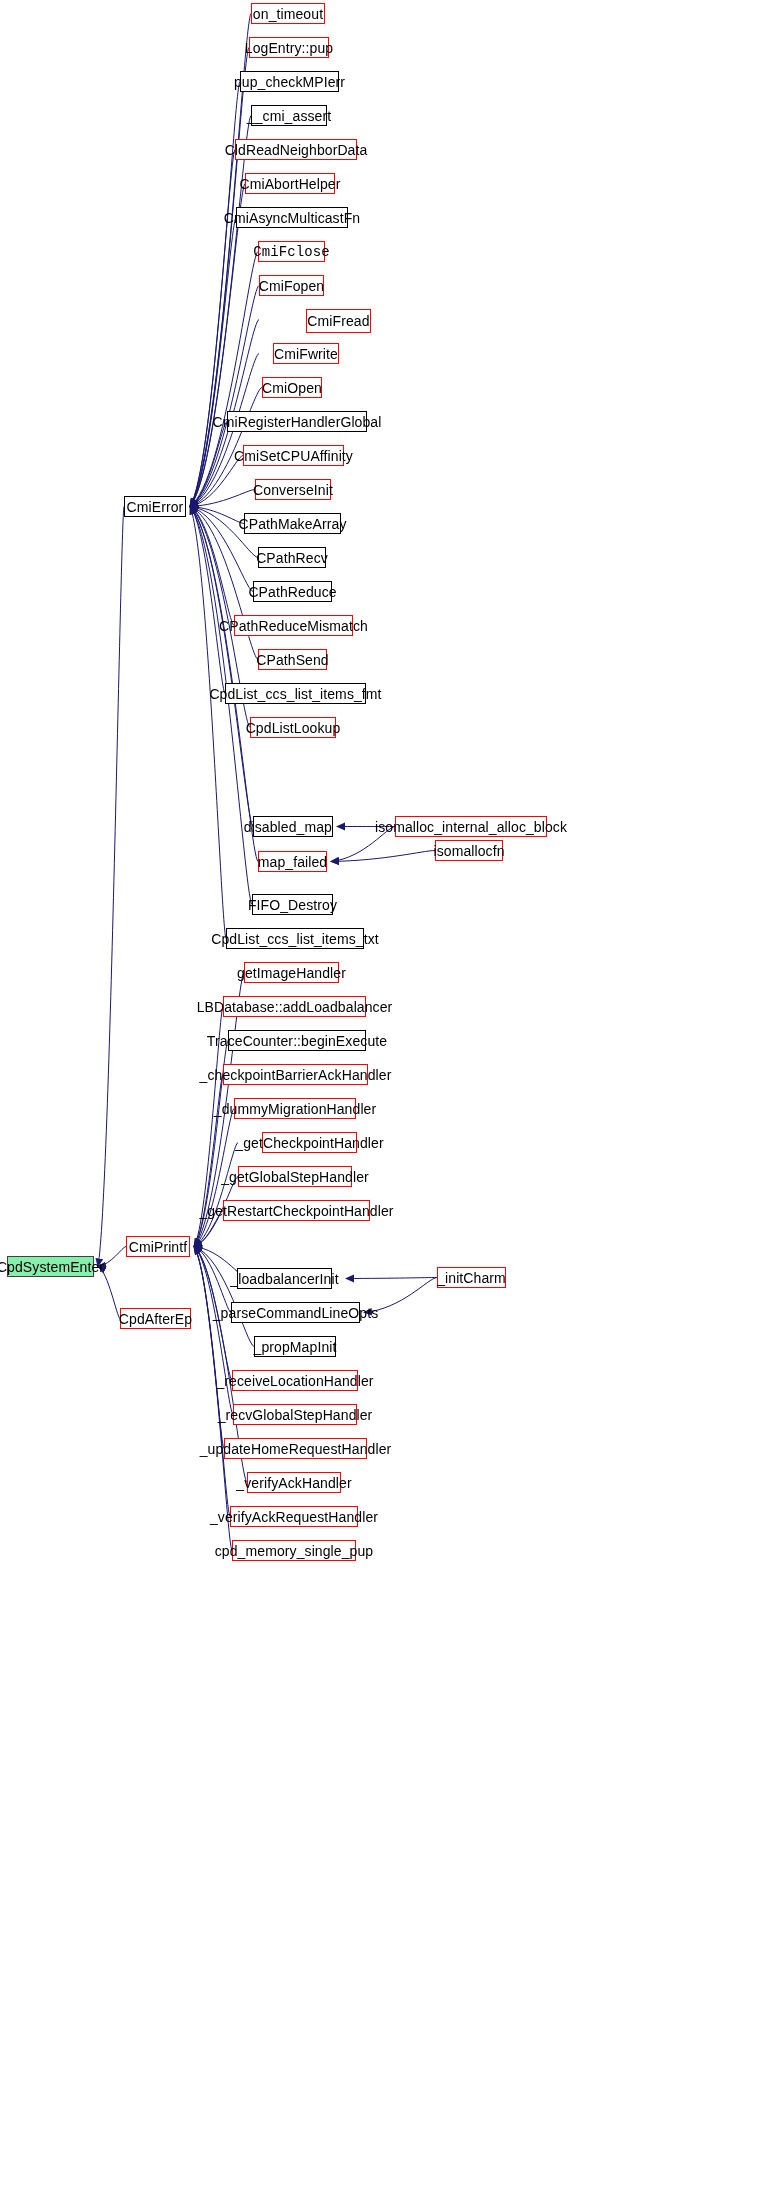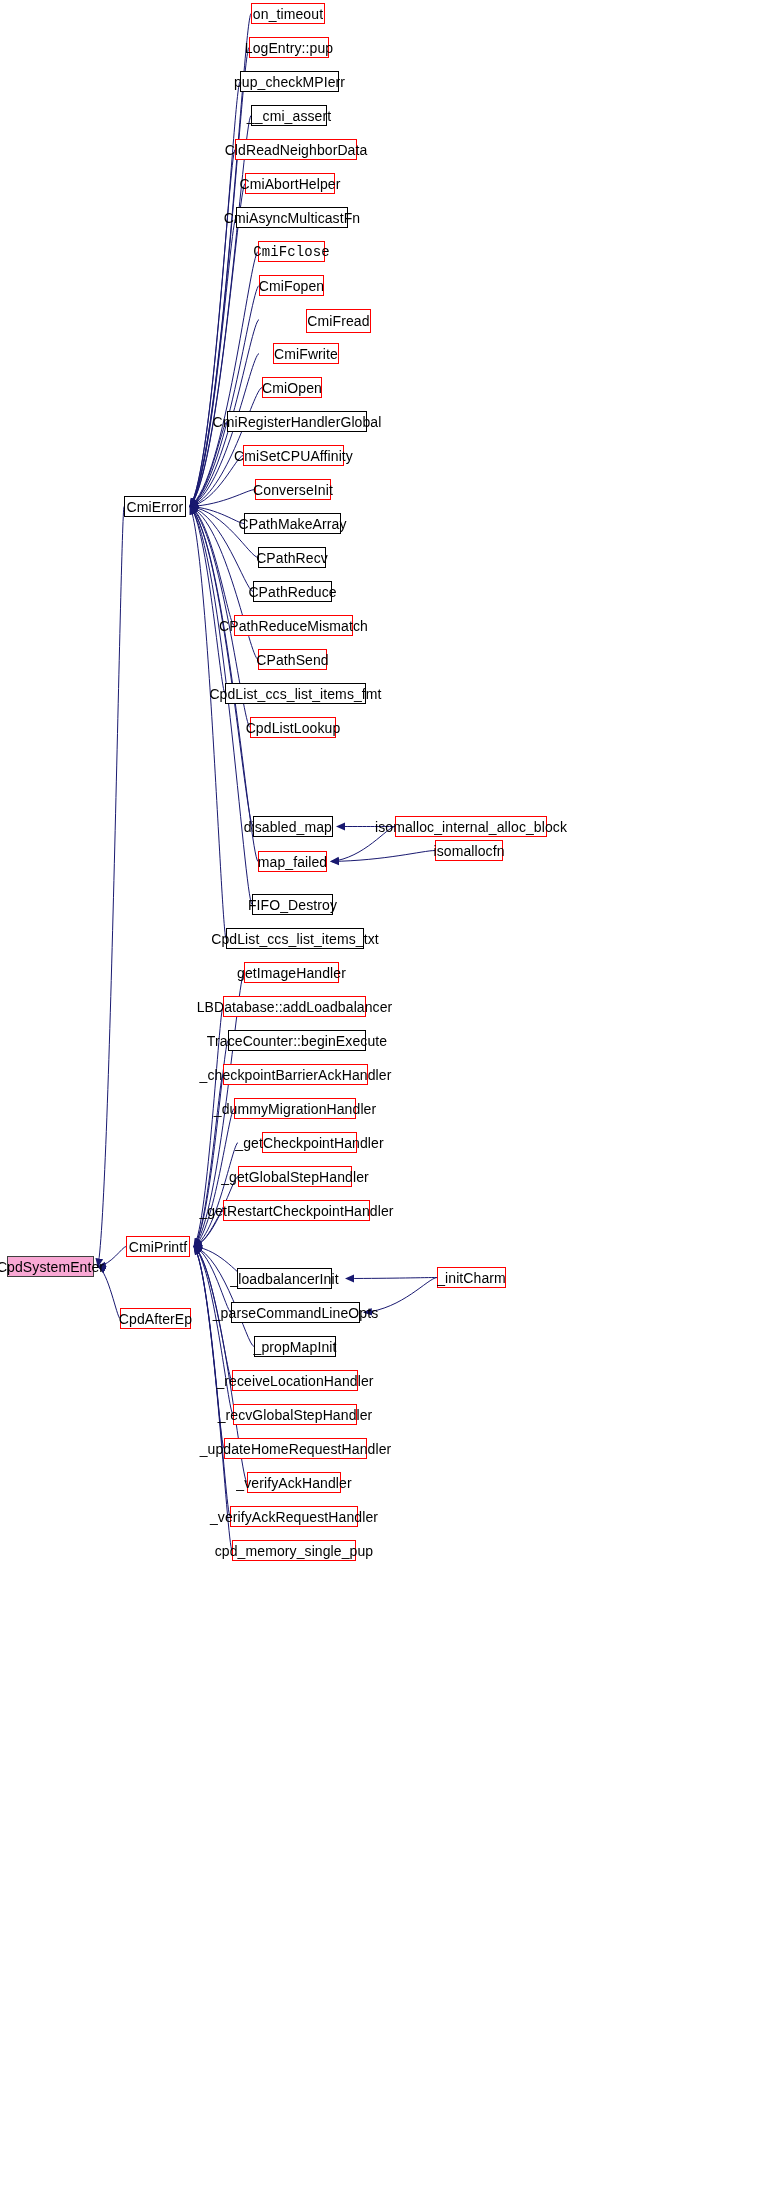--- a/index.html
+++ b/index.html
@@ -4,21 +4,21 @@
 <title>Call graph</title>
 <style>
   html,body{margin:0;padding:0;background:#ffffff;}
   #canvas{position:relative;width:760px;height:2203px;background:#ffffff;
           font-family:"Liberation Sans","DejaVu Sans",sans-serif;overflow:hidden;}
   svg#edges{position:absolute;left:0;top:0;width:760px;height:2203px;pointer-events:none;}
   .node{position:absolute;box-sizing:border-box;border:1px solid #000000;background:#ffffff;
         display:flex;align-items:center;justify-content:center;
         font-size:14px;color:#000000;white-space:nowrap;line-height:1;letter-spacing:0.1px;}
   .node.red{border-color:#ff0000;}
-  .node.cur{background:#f9a8d4;border-color:#404040;}
+  .node.cur{background:#86efac;border-color:#404040;}
   .node span{display:block;}
 </style>
 </head>
 <body>
 
 <div id="canvas">
   <svg id="edges" viewBox="0 0 760 2203" preserveAspectRatio="none">
     <defs>
       <marker id="arw" markerWidth="9" markerHeight="9" refX="8" refY="4.5" orient="auto" markerUnits="userSpaceOnUse">
         <path d="M0,0.6 L9,4.5 L0,8.4 z" fill="#191970"></path>

